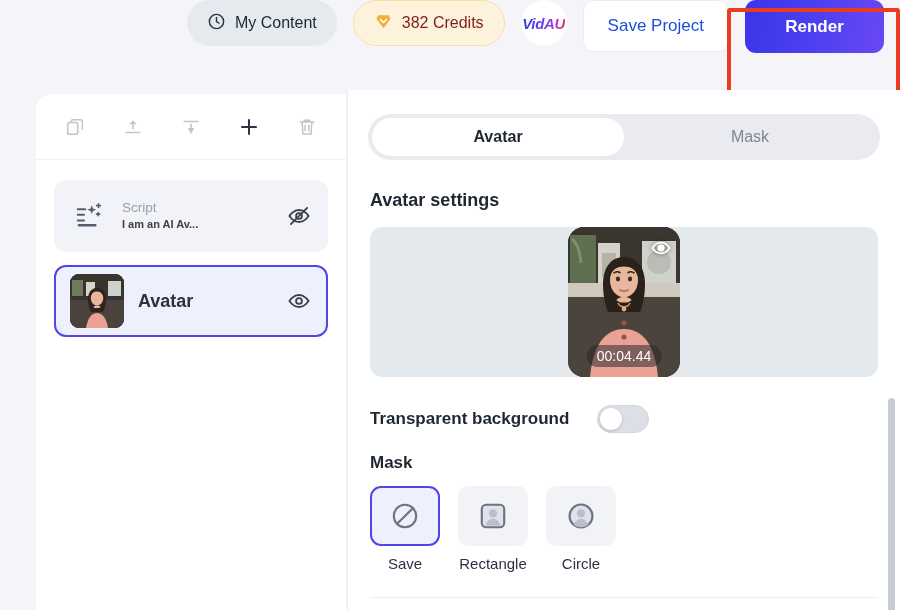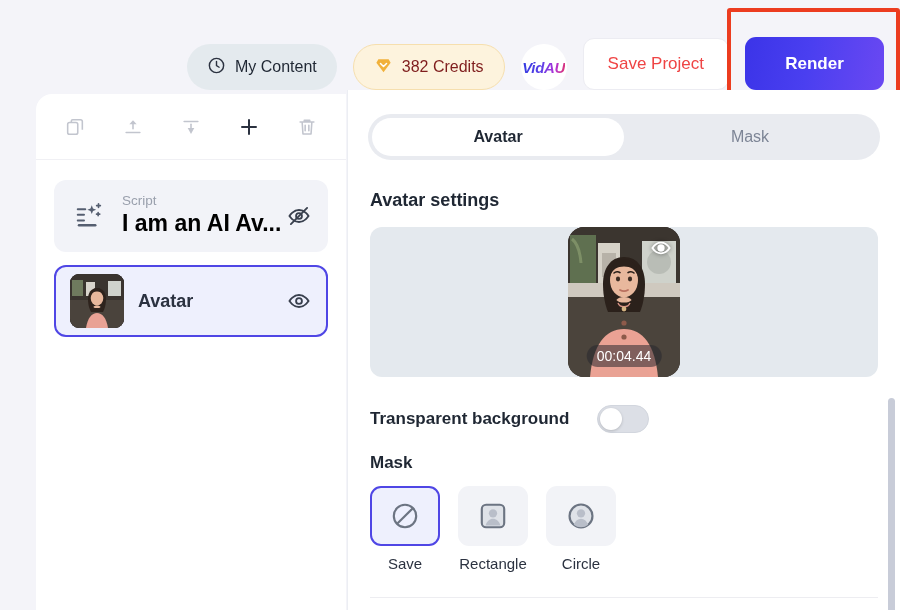--- a/index.html
+++ b/index.html
@@ -11,21 +11,21 @@
   }
   .app { position: relative; width: 900px; height: 610px; }
 
   
   .header {
     position: absolute; left: 0; top: 0; width: 900px; height: 90px;
     background: #f4f4f9;
   }
   .header-inner {
     position: absolute; right: 0; top: 0; height: 90px;
-    display: flex; align-items: flex-end; gap: 16px;
+    display: flex; align-items: flex-start; gap: 16px;
     padding-right: 16px;
   }
   .pill-mycontent {
     display: flex; align-items: center; gap: 9px;
     height: 46px; padding: 0 20px;
     background: #e4eaee; border-radius: 23px;
     color: #1f2733; font-size: 16px; font-weight: 500;
   }
   .pill-credits {
     display: flex; align-items: center; gap: 9px;
@@ -40,21 +40,21 @@
   .logo-text {
     font-size: 15px; font-weight: bold; font-style: italic;
     background: linear-gradient(100deg,#2f3ce0 0%,#5b3fe8 45%,#b033d8 75%,#e0336a 100%);
     -webkit-background-clip: text; background-clip: text;
     -webkit-text-fill-color: transparent; color: #4b3fe0;
     letter-spacing: -0.3px;
   }
   .btn-save {
     height: 52px; padding: 0 24px;
     background: #fff; border: 1px solid #ececf2; border-radius: 11px;
-    color: #ef4444; font-size: 17px; font-family: inherit;
+    color: #1d4ed8; font-size: 17px; font-family: inherit;
     display: flex; align-items: center;
   }
   .render-highlight {
     position: absolute; left: 727px; top: 8px; width: 173px; height: 92px;
     border: 4px solid #ec3c1f; border-radius: 3px; pointer-events: none;
   }
   .btn-render {
     width: 139px; height: 53px;
     background: linear-gradient(100deg,#3b34e8 0%,#4a3ff0 45%,#6a48f2 100%);
     border: none; border-radius: 11px;
@@ -88,21 +88,21 @@
     width: 38px; height: 38px; display: flex; align-items: center; justify-content: center;
     color: #555e70; flex: 0 0 auto;
   }
   .layer-thumb {
     width: 54px; height: 54px; border-radius: 9px; overflow: hidden;
     flex: 0 0 auto; background: #2f2a28; position: relative;
   }
   .layer-text { flex: 1; margin-left: 14px; min-width: 0; }
   .layer-kind { font-size: 13.5px; color: #9aa0ad; line-height: 1.25; }
   .layer-title {
-    font-size: 23px; font-weight: bold; color: #000000; line-height: 1.3;
+    font-size: 11px; font-weight: bold; color: #404040; line-height: 1.3;
     white-space: nowrap; overflow: hidden; text-overflow: ellipsis;
   }
   .layer-name { font-size: 18px; font-weight: bold; color: #2b3240; }
   .eye-btn { width: 26px; height: 26px; color: #39404e; flex: 0 0 auto; }
 
   
   .right-panel {
     position: absolute; left: 347px; top: 90px; width: 553px; height: 520px;
     background: #fff; border-left: 1px solid #eceef3;
     overflow: hidden;

